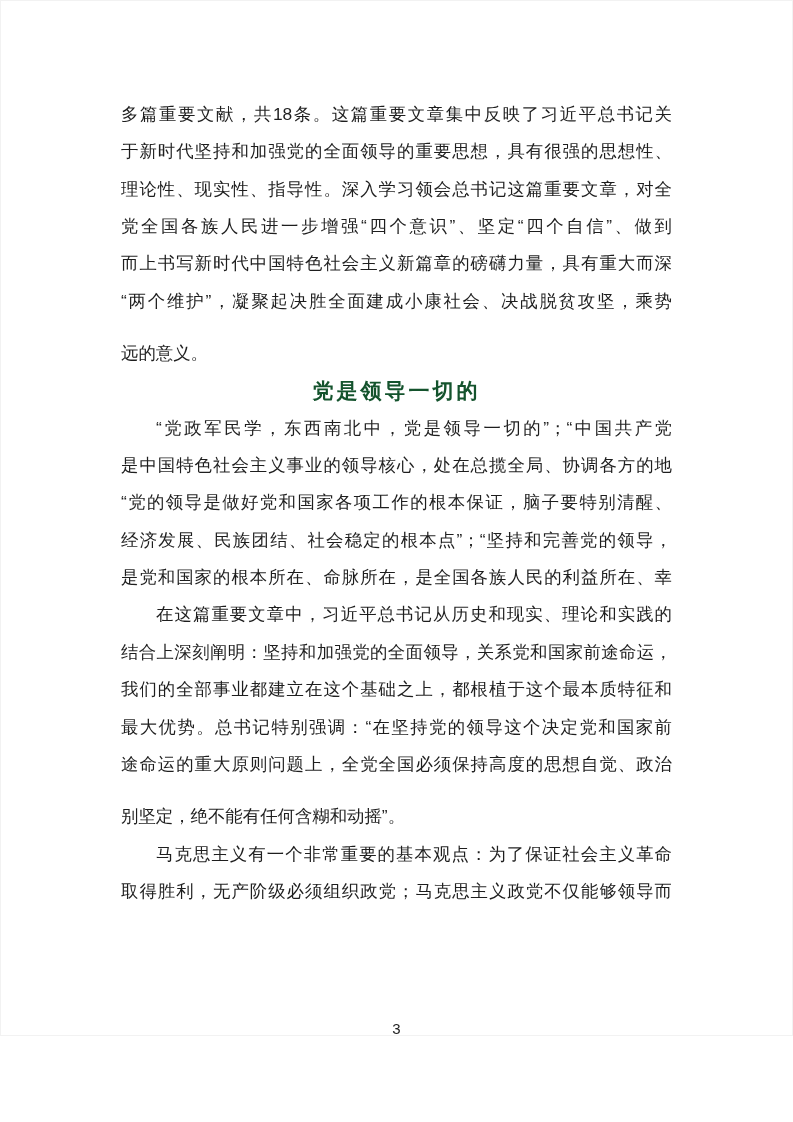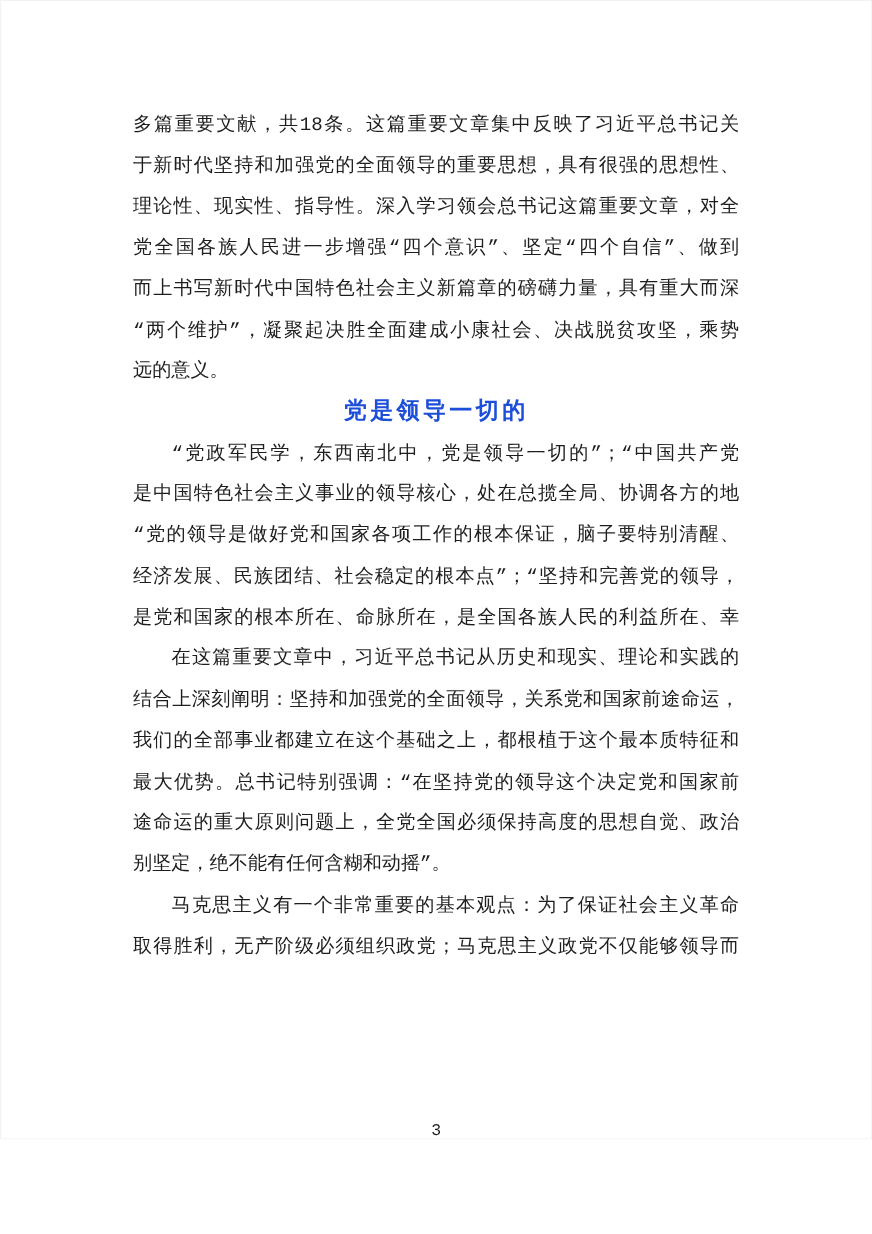--- a/index.html
+++ b/index.html
@@ -7,50 +7,51 @@
     padding: 0;
     background: #ffffff;
   }
   .page {
     position: relative;
     width: 793px;
     height: 1036px;
     background: #ffffff;
     box-shadow: inset 0 0 0 1px #f2f2f2;
     overflow: hidden;
-    font-family: Liberation Mono, monospace;
+    font-family: Liberation Sans, sans-serif;
   }
   .doc-body {
     position: absolute;
     left: 121px;
     top: 96px;
     width: 551px;
     color: #1e1e1e;
     font-size: 17.4px;
   }
   .line {
     height: 37.35px;
     line-height: 37.35px;
     text-align: justify;
     text-align-last: justify;
     text-justify: inter-character;
   }
   .line.end {
     text-align-last: left;
+    margin-top: 15px;
   }
   .line.indent {
     text-indent: 35px;
   }
   .line.heading {
     font-weight: bold;
     font-size: 21px;
     text-align: center;
     text-align-last: center;
     letter-spacing: 3px;
-    color: #1d4ed8;
+    color: #14532d;
   }
   .page-number {
     position: absolute;
     top: 1020px;
     left: 0;
     width: 100%;
     text-align: center;
     font-size: 15px;
     color: #1e1e1e;
   }

